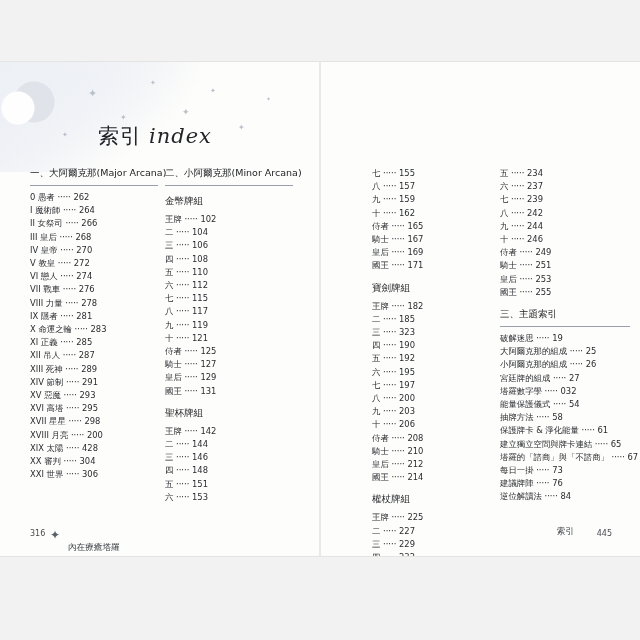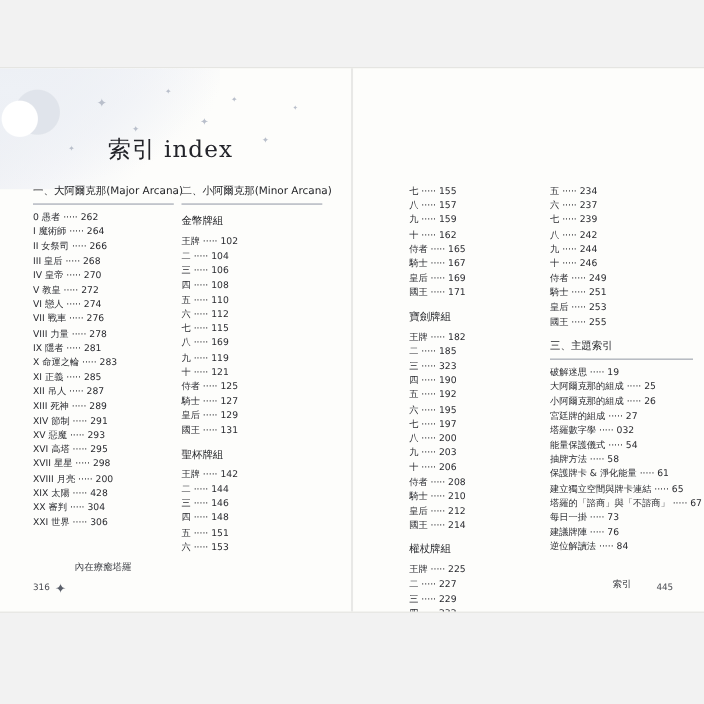--- a/index.html
+++ b/index.html
@@ -32,21 +32,21 @@
     position:absolute;left:319px;top:0;width:2px;height:494px;
     background:linear-gradient(to right,rgba(0,0,0,.05),rgba(0,0,0,.11),rgba(0,0,0,.05));
   }
   .title{
     position:absolute;left:98px;top:60px;
     font-size:21px;color:#23242a;letter-spacing:1px;
     font-family:"DejaVu Sans","Liberation Sans",sans-serif;
   }
   .title .en{
     font-family:"DejaVu Serif","Liberation Serif",serif;
-    font-size:21px;margin-left:7px;
+    font-style:italic;font-size:21px;margin-left:7px;
   }
   .cols{
     position:absolute;left:0;top:105px;width:640px;height:345px;
   }
   .col{position:absolute;top:0;}
   .c1{left:30px;width:128px;}
   .c2{left:165px;width:128px;}
   .c3{left:372px;width:118px;}
   .c4{left:500px;width:130px;}
   .grp-head{
@@ -58,21 +58,21 @@
   }
   ul.entries{list-style:none;margin:0;padding:0;}
   ul.entries li{
     font-size:8.4px;color:#2a2b30;line-height:13.2px;white-space:nowrap;
   }
   .footer{
     position:absolute;left:0;bottom:0;width:640px;height:44px;
   }
   .folio-l{position:absolute;left:30px;bottom:18px;font-size:8px;color:#4a4c52;text-align:center;}
   .foot-star{position:absolute;left:50px;bottom:14px;color:#5a5f6a;font-size:12px;}
-  .foot-text-l{position:absolute;left:68px;bottom:34px;font-size:8.6px;color:#3a3c42;}
+  .foot-text-l{position:absolute;left:68px;bottom:2px;font-size:8.6px;color:#3a3c42;}
   .foot-text-r{position:absolute;right:66px;bottom:18px;font-size:8.6px;color:#3a3c42;}
   .folio-r{position:absolute;right:28px;bottom:18px;font-size:8px;color:#4a4c52;}
 </style>
 </head>
 <body>
 
 <div class="page">
 
   <div class="deco"></div>
   <div class="spark" style="left:88px;top:26px;font-size:11px;">✦</div>
@@ -124,21 +124,21 @@
         <hr class="hrule">
         <div class="grp-head sub">金幣牌組</div>
         <ul class="entries">
           <li>王牌 ····· 102</li>
           <li>二 ····· 104</li>
           <li>三 ····· 106</li>
           <li>四 ····· 108</li>
           <li>五 ····· 110</li>
           <li>六 ····· 112</li>
           <li>七 ····· 115</li>
-          <li>八 ····· 169</li>
+          <li>八 ····· 117</li>
           <li>九 ····· 119</li>
           <li>十 ····· 121</li>
           <li>侍者 ····· 125</li>
           <li>騎士 ····· 127</li>
           <li>皇后 ····· 129</li>
           <li>國王 ····· 131</li>
         </ul>
         <div class="grp-head sub">聖杯牌組</div>
         <ul class="entries">
           <li>王牌 ····· 142</li>

